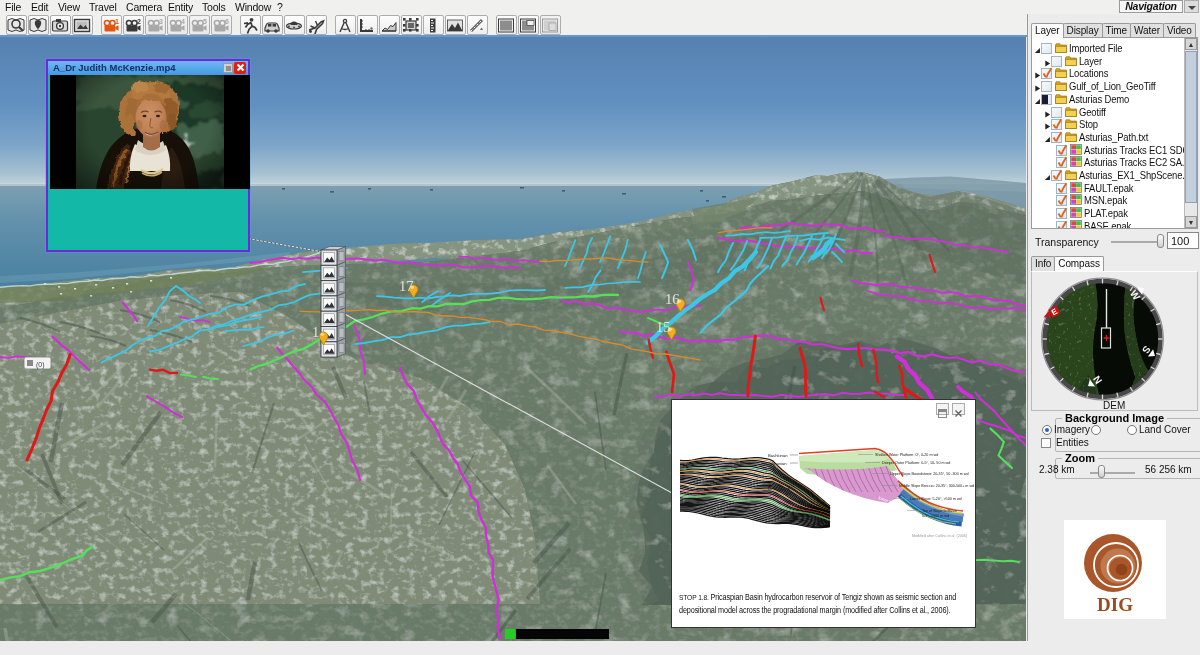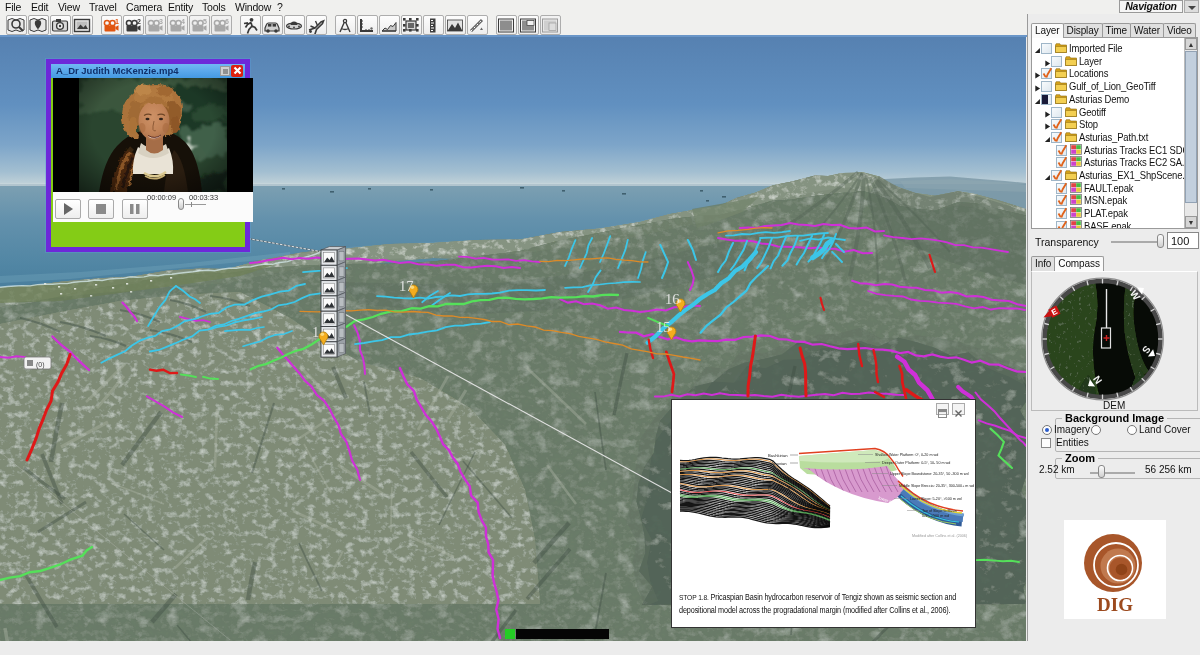--- a/index.html
+++ b/index.html
@@ -26,21 +26,21 @@
 #transp { position:absolute; left:3px; top:232px; width:167px; height:20px; font-size:10.5px; color:#111; }
 #compassbox { position:absolute; left:3px; top:271px; width:167px; height:140px; border:1px solid #bbb; border-top:1px solid #fff; background:#ececec; }
 .group { position:absolute; left:3px; width:167px; border:1px solid #b5b5b5; border-radius:2px;margin-left:24px; }
 .group .glabel { position:absolute; left:6px; top:-7px; background:#ececec; font-weight:bold; font-size:11px; padding:0 3px; }
 .radio { position:absolute; width:10px; height:10px; border-radius:50%; border:1px solid #777; background:#fdfdfd; }
 .radio.sel:after { content:""; position:absolute; left:2px; top:2px; width:4px; height:4px; border-radius:50%; background:#2b5dcc; }
 .cb { position:absolute; width:10px; height:10px; border:1px solid #888; background:#fdfdfd; }
 .rlabel { position:absolute; font-size:10px; color:#111; white-space:nowrap; }
 #diglogo { position:absolute; left:36px; top:520px; width:102px; height:99px; background:#fff; }
 
-#vwin { position:absolute; left:46px; top:59px; width:204px; height:193px; background:#84cc16; border:5px solid #6d28d9; box-shadow:0 0 0 1px rgba(90,160,220,0.35); }
+#vwin { position:absolute; left:46px; top:59px; width:204px; height:193px; background:#14b8a6; border:2px solid #6d28d9; box-shadow:0 0 0 1px rgba(90,160,220,0.35); }
 #vtitle { position:absolute; left:0; top:0; width:100%; height:14px; background:linear-gradient(#71b7f3,#4499e2); font-size:9.5px; font-weight:bold; color:#10306b; padding:1px 0 0 5px; }
 #vmin { position:absolute; right:15px; top:2px; width:10px; height:10px; background:#d0d0d0; border:1px solid #999; }
 #vmin:after { content:""; position:absolute; left:2px; top:2px; width:5px; height:5px; background:#909090; }
 #vclose { position:absolute; right:2px; top:1px; width:12px; height:12px; background:#dd2010; border-radius:2px; text-align:center; }
 #vclose svg { margin-top:1px; }
 #vbody { position:absolute; left:2px; top:14px; width:200px; height:114px; background:#000; }
 #vctrl { position:absolute; left:2px; top:128px; width:200px; height:30px; background:#fbfbfb; }
 .vbtn { position:absolute; top:7px; width:26px; height:20px; background:linear-gradient(#ffffff,#eeeeee); border:1px solid #aaa; border-radius:2px; }
 .vbtn svg { margin-top:0px; }
 .vtime { position:absolute; top:1px; font-size:7.5px; color:#333; }
@@ -637,37 +637,20 @@
             <path d="M91 37.5 q4 -2.5 7.5 -0.5 M104.5 37 q4 -2 7.5 0.5" stroke="#6e4526" stroke-width="1.1" fill="none"></path>
             <path d="M101 43 q-1.5 6 -1 8.5 q0.8 2 2.8 1.2" stroke="#8d5a36" stroke-width="1" fill="none"></path>
             <path d="M95 57.5 q7 4.5 13 -0.5 q-5 6.5 -13 0.5 Z" fill="#7a392b"></path>
             <path d="M95.5 58.5 q6 3.5 12 -0.8" stroke="#fff" stroke-width="1" fill="none" opacity="0.7"></path>
             <path d="M95 57.5 q7 4 13 -0.5" stroke="#511f16" stroke-width="0.8" fill="none"></path>
             <ellipse cx="89" cy="50" rx="3.5" ry="5" fill="#a5683c" opacity="0.5"></ellipse>
             <ellipse cx="113" cy="50" rx="3.5" ry="5" fill="#a5683c" opacity="0.5"></ellipse>
             <rect x="26" y="0" width="148" height="114" fill="url(#vign)"></rect>
           </g>
         </svg></div>
-      <div id="vctrl">
-        <span class="vbtn" style="left:2px"><svg width="24" height="18">
-            <path d="M8 3 L17 9 L8 15 Z" fill="#666"></path>
-          </svg></span>
-        <span class="vbtn" style="left:35px"><svg width="24" height="18">
-            <rect x="7" y="4" width="10" height="10" fill="#8a8a8a"></rect>
-          </svg></span>
-        <span class="vbtn" style="left:69px"><svg width="24" height="18">
-            <rect x="7" y="4" width="3.5" height="10" fill="#8a8a8a"></rect>
-            <rect x="13" y="4" width="3.5" height="10" fill="#8a8a8a"></rect>
-          </svg></span>
-        <span class="vtime" style="left:94px">00:00:09</span>
-        <span class="vtime" style="left:136px">00:03:33</span>
-        <span style="position:absolute;left:132px;top:12px;width:21px;height:1px;background:#999"></span>
-        <span style="position:absolute;left:138px;top:10px;width:1px;height:5px;background:#888"></span>
-        <span style="position:absolute;left:125px;top:6px;width:6px;height:12px;background:linear-gradient(#fff,#ccc);border:1px solid #888;border-radius:3px"></span>
-      </div>
     </div>
     <div id="inset">
       <svg width="303" height="227" viewBox="0 0 303 227">
         <rect width="303" height="227" fill="#fff"></rect>
         <path d="M8.0 60.3 L11.0 60.5 L14.0 60.5 L17.0 60.3 L20.0 60.0 L23.0 59.5 L26.0 58.9 L29.0 58.4 L32.0 57.9 L35.0 57.5 L38.0 57.3 L41.0 57.3 L44.0 57.4 L47.0 57.6 L50.0 58.0 L53.0 58.3 L56.0 58.7 L59.0 58.9 L62.0 59.0 L65.0 59.0 L68.0 58.9 L71.0 58.6 L74.0 58.3 L77.0 58.0 L80.0 57.8 L83.0 57.7 L86.0 57.7 L89.0 57.9 L92.0 58.3 L95.0 58.9 L98.0 59.5 L101.0 61.1 L104.0 64.1 L107.0 67.0 L110.0 69.8 L113.0 72.3 L116.0 74.7 L119.0 76.9 L122.0 79.0 L125.0 80.9 L128.0 82.8 L131.0 84.7 L134.0 86.7 L137.0 88.8 L140.0 91.0 L143.0 93.4 L146.0 95.9 L149.0 98.4 L152.0 101.0 L155.0 103.6 L158.0 106.1" stroke="#0a0a0a" stroke-width="1.25" fill="none" opacity="0.95"></path>
         <path d="M8.0 61.8 L11.0 61.9 L14.0 61.8 L17.0 61.5 L20.0 61.1 L23.0 60.6 L26.0 60.1 L29.0 59.6 L32.0 59.2 L35.0 58.9 L38.0 58.8 L41.0 58.9 L44.0 59.1 L47.0 59.4 L50.0 59.7 L53.0 60.1 L56.0 60.3 L59.0 60.5 L62.0 60.6 L65.0 60.4 L68.0 60.2 L71.0 59.9 L74.0 59.6 L77.0 59.3 L80.0 59.2 L83.0 59.1 L86.0 59.3 L89.0 59.6 L92.0 60.1 L95.0 60.7 L98.0 61.4 L101.0 63.0 L104.0 65.9 L107.0 68.6 L110.0 71.2 L113.0 73.7 L116.0 75.9 L119.0 78.0 L122.0 79.9 L125.0 81.8 L128.0 83.6 L131.0 85.6 L134.0 87.6 L137.0 89.7 L140.0 92.0 L143.0 94.4 L146.0 96.9 L149.0 99.4 L152.0 101.9 L155.0 104.4 L158.0 106.8" stroke="#cf7a1e" stroke-width="0.9" fill="none" opacity="0.95"></path>
         <path d="M8.0 63.2 L11.0 63.2 L14.0 63.0 L17.0 62.7 L20.0 62.2 L23.0 61.7 L26.0 61.2 L29.0 60.8 L32.0 60.5 L35.0 60.3 L38.0 60.4 L41.0 60.5 L44.0 60.8 L47.0 61.1 L50.0 61.5 L53.0 61.8 L56.0 62.0 L59.0 62.1 L62.0 62.0 L65.0 61.8 L68.0 61.6 L71.0 61.2 L74.0 60.9 L77.0 60.7 L80.0 60.6 L83.0 60.6 L86.0 60.9 L89.0 61.3 L92.0 61.8 L95.0 62.5 L98.0 63.2 L101.0 64.8 L104.0 67.6 L107.0 70.2 L110.0 72.7 L113.0 74.9 L116.0 77.0 L119.0 79.0 L122.0 80.8 L125.0 82.7 L128.0 84.5 L131.0 86.4 L134.0 88.5 L137.0 90.7 L140.0 93.0 L143.0 95.4 L146.0 97.9 L149.0 100.4 L152.0 102.8 L155.0 105.2 L158.0 107.4" stroke="#0a0a0a" stroke-width="1.25" fill="none" opacity="0.95"></path>
         <path d="M8.0 64.5 L11.0 64.4 L14.0 64.2 L17.0 63.8 L20.0 63.4 L23.0 62.9 L26.0 62.4 L29.0 62.1 L32.0 61.9 L35.0 61.8 L38.0 62.0 L41.0 62.2 L44.0 62.5 L47.0 62.9 L50.0 63.2 L53.0 63.5 L56.0 63.6 L59.0 63.6 L62.0 63.5 L65.0 63.2 L68.0 62.9 L71.0 62.5 L74.0 62.2 L77.0 62.0 L80.0 62.0 L83.0 62.2 L86.0 62.5 L89.0 63.0 L92.0 63.7 L95.0 64.4 L98.0 65.1 L101.0 66.6 L104.0 69.3 L107.0 71.7 L110.0 74.0 L113.0 76.2 L116.0 78.1 L119.0 80.0 L122.0 81.8 L125.0 83.6 L128.0 85.4 L131.0 87.4 L134.0 89.5 L137.0 91.7 L140.0 94.0 L143.0 96.5 L146.0 98.9 L149.0 101.4 L152.0 103.7 L155.0 105.9 L158.0 108.0" stroke="#0a0a0a" stroke-width="1.25" fill="none" opacity="0.95"></path>
         <path d="M8.0 65.8 L11.0 65.6 L14.0 65.3 L17.0 64.9 L20.0 64.5 L23.0 64.0 L26.0 63.7 L29.0 63.4 L32.0 63.3 L35.0 63.4 L38.0 63.6 L41.0 63.9 L44.0 64.2 L47.0 64.6 L50.0 64.9 L53.0 65.1 L56.0 65.1 L59.0 65.0 L62.0 64.8 L65.0 64.5 L68.0 64.2 L71.0 63.8 L74.0 63.6 L77.0 63.5 L80.0 63.5 L83.0 63.8 L86.0 64.2 L89.0 64.8 L92.0 65.5 L95.0 66.2 L98.0 66.9 L101.0 68.4 L104.0 70.9 L107.0 73.2 L110.0 75.4 L113.0 77.4 L116.0 79.2 L119.0 81.0 L122.0 82.7 L125.0 84.5 L128.0 86.4 L131.0 88.4 L134.0 90.5 L137.0 92.8 L140.0 95.1 L143.0 97.6 L146.0 100.0 L149.0 102.3 L152.0 104.5 L155.0 106.6 L158.0 108.5" stroke="#0a0a0a" stroke-width="1.25" fill="none" opacity="0.95"></path>
         <path d="M8.0 67.0 L11.0 66.8 L14.0 66.5 L17.0 66.0 L20.0 65.6 L23.0 65.2 L26.0 65.0 L29.0 64.8 L32.0 64.8 L35.0 65.0 L38.0 65.3 L41.0 65.6 L44.0 66.0 L47.0 66.3 L50.0 66.5 L53.0 66.6 L56.0 66.6 L59.0 66.4 L62.0 66.2 L65.0 65.8 L68.0 65.4 L71.0 65.1 L74.0 65.0 L77.0 64.9 L80.0 65.1 L83.0 65.4 L86.0 66.0 L89.0 66.6 L92.0 67.3 L95.0 68.1 L98.0 68.7 L101.0 70.1 L104.0 72.4 L107.0 74.6 L110.0 76.6 L113.0 78.5 L116.0 80.3 L119.0 82.0 L122.0 83.7 L125.0 85.5 L128.0 87.4 L131.0 89.5 L134.0 91.6 L137.0 93.9 L140.0 96.3 L143.0 98.6 L146.0 101.0 L149.0 103.2 L152.0 105.3 L155.0 107.2 L158.0 109.0" stroke="#0a0a0a" stroke-width="1.25" fill="none" opacity="0.95"></path>
@@ -1049,21 +1032,21 @@
       <span class="rlabel" style="left:26px;top:424px">Imagery</span>
       <span class="radio" style="left:63px;top:425px"></span>
       <span class="rlabel" style="left:75px;top:400px">DEM</span>
       <span class="radio" style="left:99px;top:425px"></span>
       <span class="rlabel" style="left:111px;top:424px">Land Cover</span>
       <span class="cb" style="left:13px;top:438px"></span>
       <span class="rlabel" style="left:28px;top:437px">Entities</span>
       <div class="group" style="top:458px;height:21px">
         <span class="glabel">Zoom</span>
       </div>
-      <span class="rlabel" style="left:11px;top:464px">2.52 km</span>
+      <span class="rlabel" style="left:11px;top:464px">2.38 km</span>
       <span style="position:absolute;left:62px;top:472px;width:45px;height:2px;background:#aaa"></span>
       <span style="position:absolute;left:70px;top:465px;width:7px;height:13px;background:linear-gradient(#fdfdfd,#cfcfcf);border:1px solid #888;border-radius:3px"></span>
       <span class="rlabel" style="left:117px;top:464px">56 256 km</span>
       <div id="diglogo"><svg width="102" height="99" viewBox="0 0 102 99">
           <rect width="102" height="99" fill="#fff"></rect>
           <circle cx="49" cy="43" r="29" fill="#a8562a"></circle>
           <circle cx="52" cy="45" r="22" fill="none" stroke="#fff" stroke-width="1.8"></circle>
           <circle cx="54" cy="46" r="17.5" fill="#c0794e"></circle>
           <circle cx="56" cy="48" r="12.5" fill="none" stroke="#fff" stroke-width="1.6"></circle>
           <circle cx="56.5" cy="48.5" r="11" fill="#a8562a"></circle>

